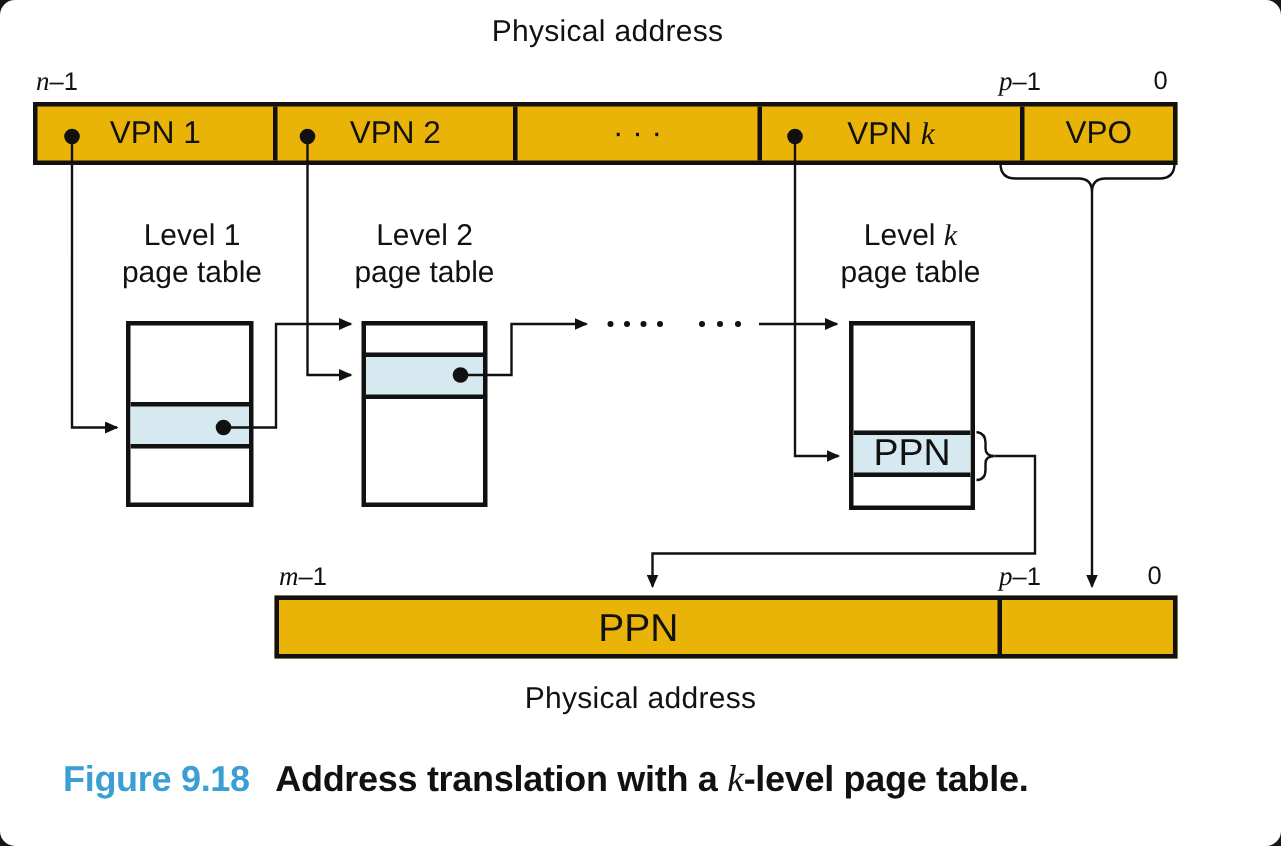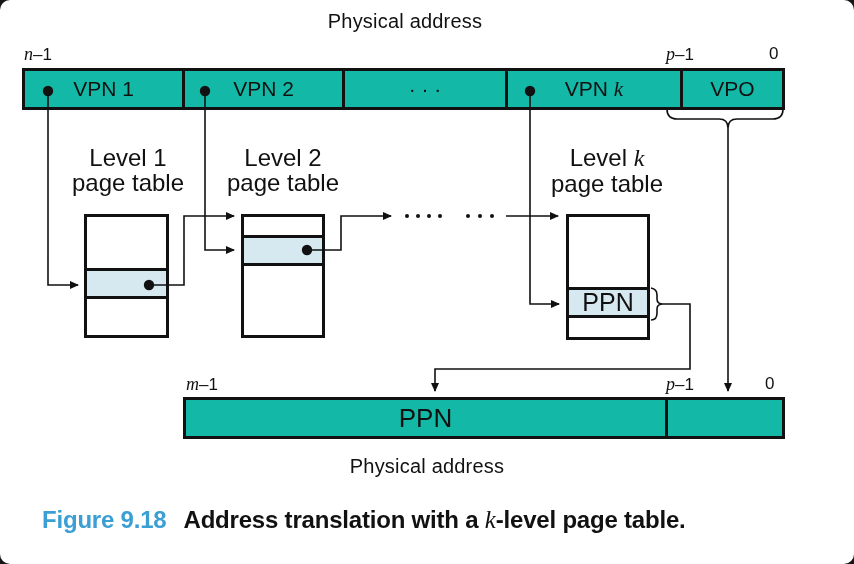--- a/index.html
+++ b/index.html
@@ -9,42 +9,42 @@
     font-family:"Liberation Sans",sans-serif;color:var(--line,#111);
   }
   .abs{position:absolute;}
   .ctr{text-align:center;}
   .title{font-size:20px;letter-spacing:0.2px;}
   .bit{font-size:17px;}
   .bit i{font-family:"Liberation Serif",serif;font-style:italic;font-size:18px;}
   .mvar{font-family:"Liberation Serif",serif;font-style:italic;}
   
   .wordbox{
-    border:3px solid var(--line,#111);box-sizing:border-box;background:#14b8a6;
+    border:3px solid var(--line,#111);box-sizing:border-box;background:#eab308;
     display:flex;align-items:stretch;
   }
   .cell{
     box-sizing:border-box;display:flex;align-items:center;justify-content:center;
     font-size:21px;position:relative;
   }
   .cell.div{border-right:3px solid var(--line,#111);}
   .bigcell{font-size:26px;}
   
   .ptable{
     border:3px solid var(--line,#111);box-sizing:border-box;background:#fff;
     display:flex;flex-direction:column;
   }
   .prow{box-sizing:border-box;}
   .prow.hl{
     background:var(--highlight,#d6e8f0);
     border-top:3px solid var(--line,#111);border-bottom:3px solid var(--line,#111);
     display:flex;align-items:center;justify-content:center;font-size:25px;
   }
   .prow.fill{flex:1;}
-  .tlabel{font-size:24px;line-height:25px;width:140px;}
+  .tlabel{font-size:20px;line-height:25px;width:140px;}
   svg.overlay{position:absolute;left:0;top:0;pointer-events:none;}
   svg.overlay .ln{stroke:var(--line,#111);stroke-width:1.6;fill:none;}
   svg.overlay .fl{fill:var(--line,#111);stroke:none;}
   .caption{font-size:24px;font-weight:bold;letter-spacing:-0.2px;white-space:nowrap;}
   .caption .fig{color:var(--caption-label,#3b9fd4);margin-right:17px;}
   .caption .mvar{font-weight:normal;font-size:25px;}
 </style>
 </head>
 <body>
 

